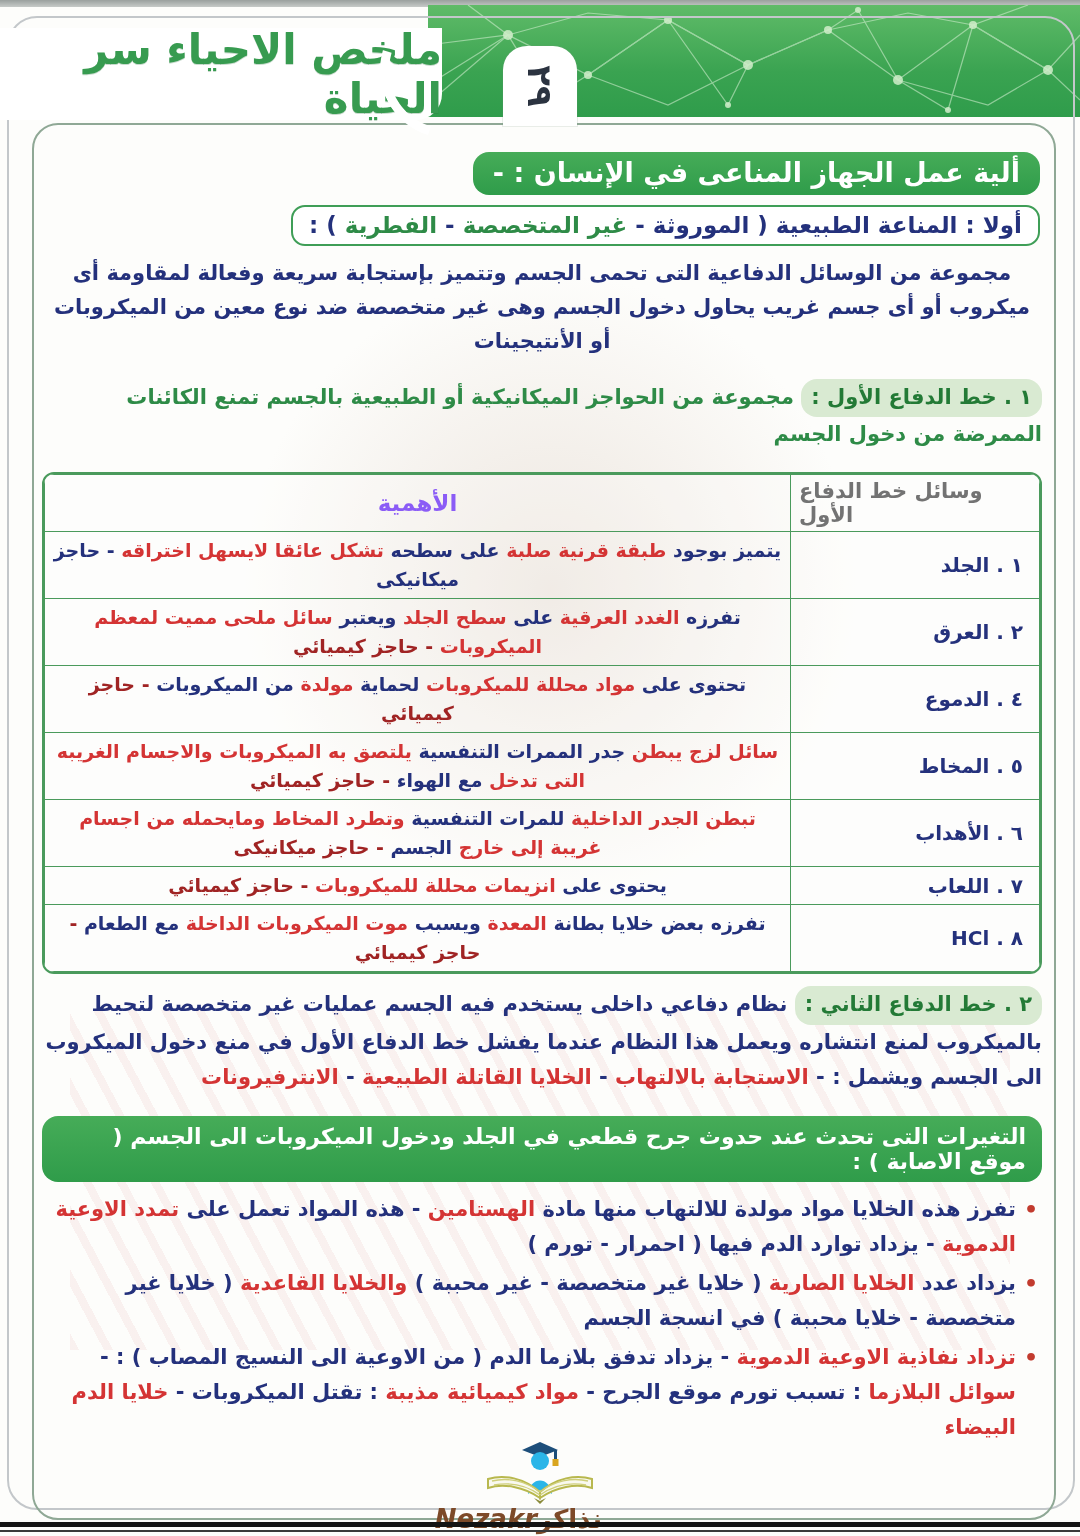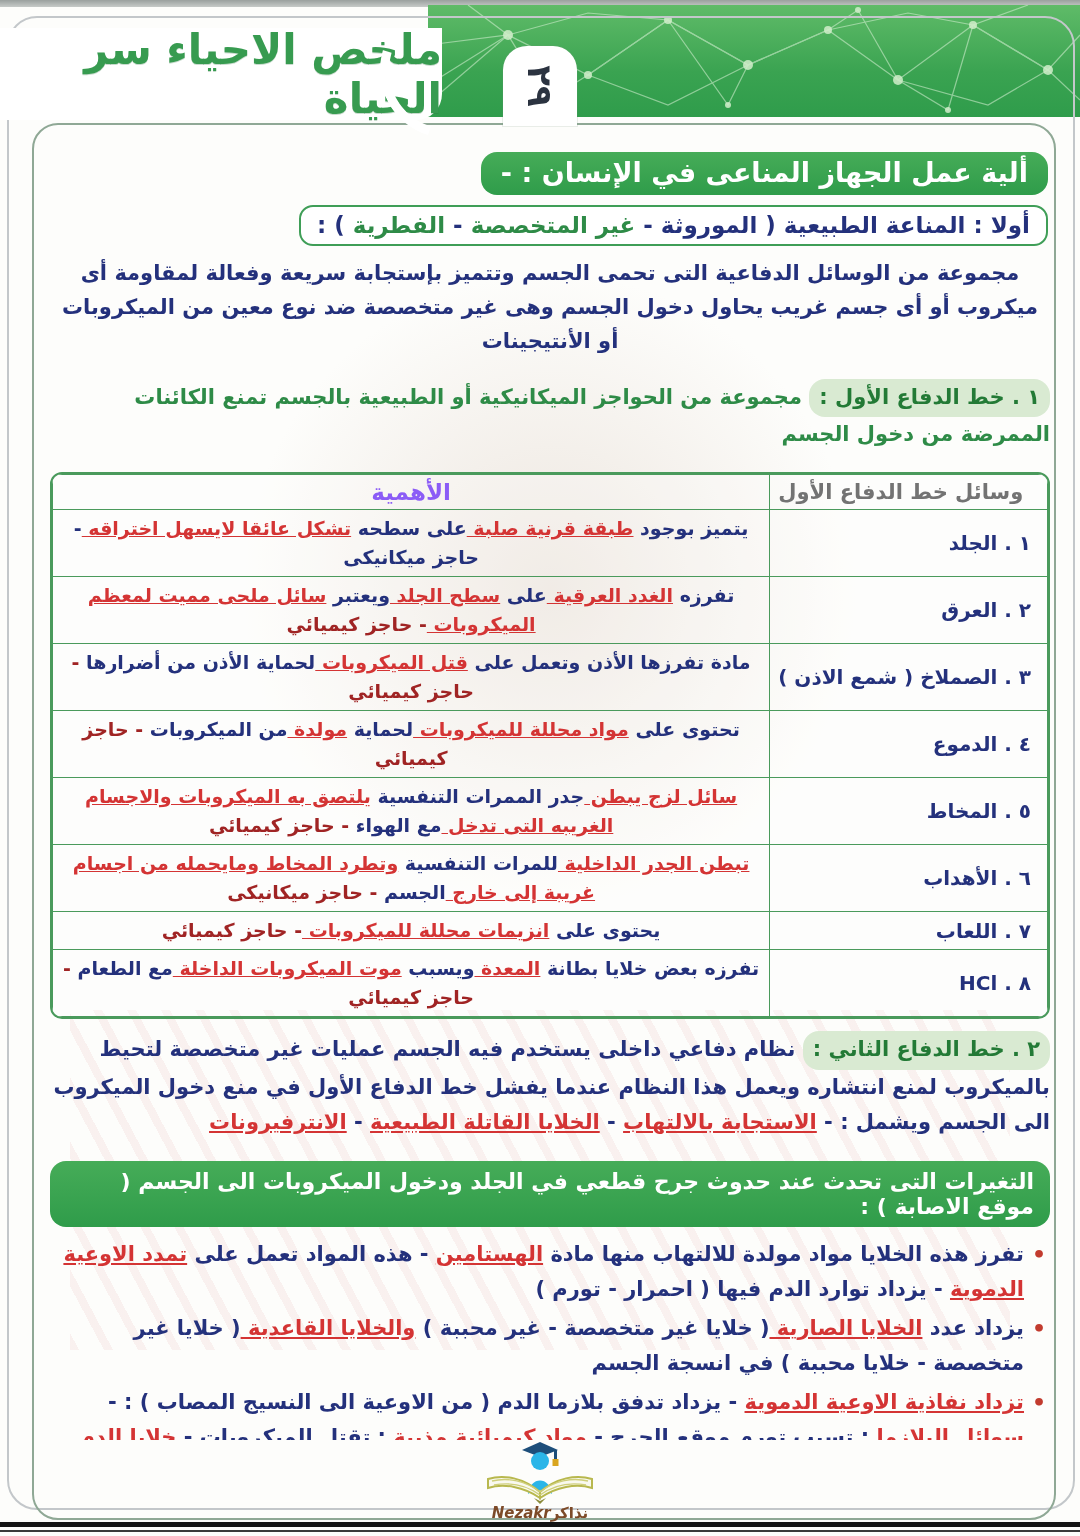--- a/index.html
+++ b/index.html
@@ -31,48 +31,48 @@
     font-size:34px;font-weight:bold;}
   
   .outer-frame{left:7px;top:16px;width:1064px;height:1490px;border:2px solid #c3c7ca;border-radius:30px;z-index:0;}
   .inner-frame{left:32px;top:123px;width:1020px;height:1393px;border:2px solid #8fa895;border-radius:26px;z-index:1;}
   
   .wm-face{left:240px;top:270px;width:620px;height:640px;border-radius:50%;z-index:0;
     background:radial-gradient(ellipse at center,rgba(213,196,181,.42),rgba(213,196,181,0) 70%);}
   .wm-shirt{left:70px;top:1010px;width:940px;height:340px;z-index:0;
     background:repeating-linear-gradient(62deg,rgba(224,158,158,.13) 0 8px,rgba(255,255,255,0) 8px 30px);}
   
-  .content{left:50px;top:130px;width:1000px;height:1310px;z-index:2;overflow:hidden;}
+  .content{left:42px;top:130px;width:1000px;height:1310px;z-index:2;overflow:hidden;}
   .title-box{width:fit-content;margin:22px 2px 0 0;padding:5px 20px 7px 20px;
     background:linear-gradient(180deg,#46ac58,#2f9c4a);border-radius:16px;
     color:#ffffff;font-size:27px;font-weight:bold;}
   .sec-box{width:fit-content;margin:10px 2px 0 0;padding:5px 16px 6px 16px;background:#ffffff;
     border:2.5px solid #3f9e57;border-radius:14px;font-size:23px;font-weight:bold;color:#24317c;}
   .intro{margin-top:10px;text-align:center;font-size:21px;font-weight:bold;color:#24317c;line-height:34px;}
   .pill{display:inline-block;background:#d9ead2;border-radius:16px;padding:1px 10px 3px 10px;
     color:#237a36;font-weight:bold;font-size:21px;}
   .def1{margin-top:6px;font-size:21px;font-weight:bold;color:#2e8b47;line-height:34px;}
   .tbl-wrap{margin-top:8px;border:2.5px solid #4a9a5c;border-radius:12px;overflow:hidden;background:rgba(255,255,255,.25);}
   table{width:100%;border-collapse:collapse;}
   td,th{border:1.6px solid #4a9a5c;padding:4px 8px;font-weight:bold;}
   th.h-means{width:232px;color:#737373;font-size:21px;text-align:left;}
   th.h-imp{color:#8b5cf6;font-size:23px;text-align:center;}
   td.name{color:#24317c;font-size:20px;text-align:right;padding-right:16px;white-space:nowrap;}
   td.imp{text-align:center;font-size:19px;line-height:29px;}
-  .c-navy{color:#24317c;} .c-red{color:#d43434;text-decoration:underline;} .c-maroon{color:#a02424;} .c-green{color:#2e8b47;}
+  .c-navy{color:#24317c;} .c-red{color:#d43434;} .c-maroon{color:#a02424;} .c-green{color:#2e8b47;}
   .def2{margin-top:12px;font-size:21px;font-weight:bold;color:#24317c;line-height:35px;text-align:right;}
   .banner2{margin-top:12px;background:linear-gradient(180deg,#46ac58,#2f9c4a);border-radius:16px;
     color:#ffffff;font-size:22px;font-weight:bold;padding:8px 16px;}
   ul.bullets{list-style:none;margin:10px 0 0 0;padding:0;}
   ul.bullets li{position:relative;padding:0 26px 0 4px;font-size:21px;font-weight:bold;line-height:35px;
     margin-top:4px;text-align:right;}
   ul.bullets li::before{content:"•";position:absolute;right:4px;top:0;color:#c23b2e;font-size:22px;}
   
   .logo{left:478px;top:1438px;width:124px;z-index:3;text-align:center;}
-  .logo-text{margin-top:-4px;color:#7d4a28;font-size:15px;font-weight:bold;white-space:nowrap;}
+  .logo-text{margin-top:-4px;color:#7d4a28;font-size:26px;font-weight:bold;white-space:nowrap;}
   .logo-text .latin{font-style:italic;}
   .rule1{left:0;top:1522px;width:1080px;height:5px;background:#141414;z-index:4;}
   .rule2{left:0;top:1530px;width:1080px;height:2px;background:#3a3a3a;z-index:4;}
 </style>
 </head>
 <body>
 
 <div class="abs top-strip"></div>
 
 <div class="abs banner">
@@ -133,24 +133,20 @@
       </tr>
       <tr>
         <td class="name">١ .  الجلد</td>
         <td class="imp"><span class="c-navy">يتميز بوجود </span><span class="c-red">طبقة قرنية صلبة </span><span class="c-navy">على سطحه </span><span class="c-red">تشكل عائقا لايسهل اختراقه </span><span class="c-navy">- حاجز ميكانيكى</span></td>
       </tr>
       <tr>
         <td class="name">٢ .  العرق</td>
         <td class="imp"><span class="c-navy">تفرزه </span><span class="c-red">الغدد العرقية </span><span class="c-navy">على </span><span class="c-red">سطح الجلد </span><span class="c-navy">ويعتبر </span><span class="c-red">سائل ملحى مميت لمعظم الميكروبات </span><span class="c-maroon">- حاجز كيميائي</span></td>
       </tr>
       <tr>
-        <td class="name">٣ .  الصملاخ ( شمع الاذن )</td>
-        <td class="imp"><span class="c-navy">مادة تفرزها الأذن وتعمل على </span><span class="c-red">قتل الميكروبات </span><span class="c-navy">لحماية الأذن من أضرارها </span><span class="c-maroon">- حاجز كيميائي</span></td>
-      </tr>
-      <tr>
         <td class="name">٤ .  الدموع</td>
         <td class="imp"><span class="c-navy">تحتوى على </span><span class="c-red">مواد محللة للميكروبات </span><span class="c-navy">لحماية </span><span class="c-red">مولدة </span><span class="c-navy">من الميكروبات </span><span class="c-maroon">- حاجز كيميائي</span></td>
       </tr>
       <tr>
         <td class="name">٥ .  المخاط</td>
         <td class="imp"><span class="c-red">سائل لزج يبطن </span><span class="c-navy">جدر الممرات التنفسية </span><span class="c-red">يلتصق به الميكروبات والاجسام الغريبه التى تدخل </span><span class="c-navy">مع الهواء </span><span class="c-maroon">- حاجز كيميائي</span></td>
       </tr>
       <tr>
         <td class="name">٦ .  الأهداب</td>
         <td class="imp"><span class="c-red">تبطن الجدر الداخلية </span><span class="c-navy">للمرات التنفسية </span><span class="c-red">وتطرد المخاط ومايحمله من اجسام غريبة إلى خارج </span><span class="c-navy">الجسم </span><span class="c-maroon">- حاجز ميكانيكى</span></td>

